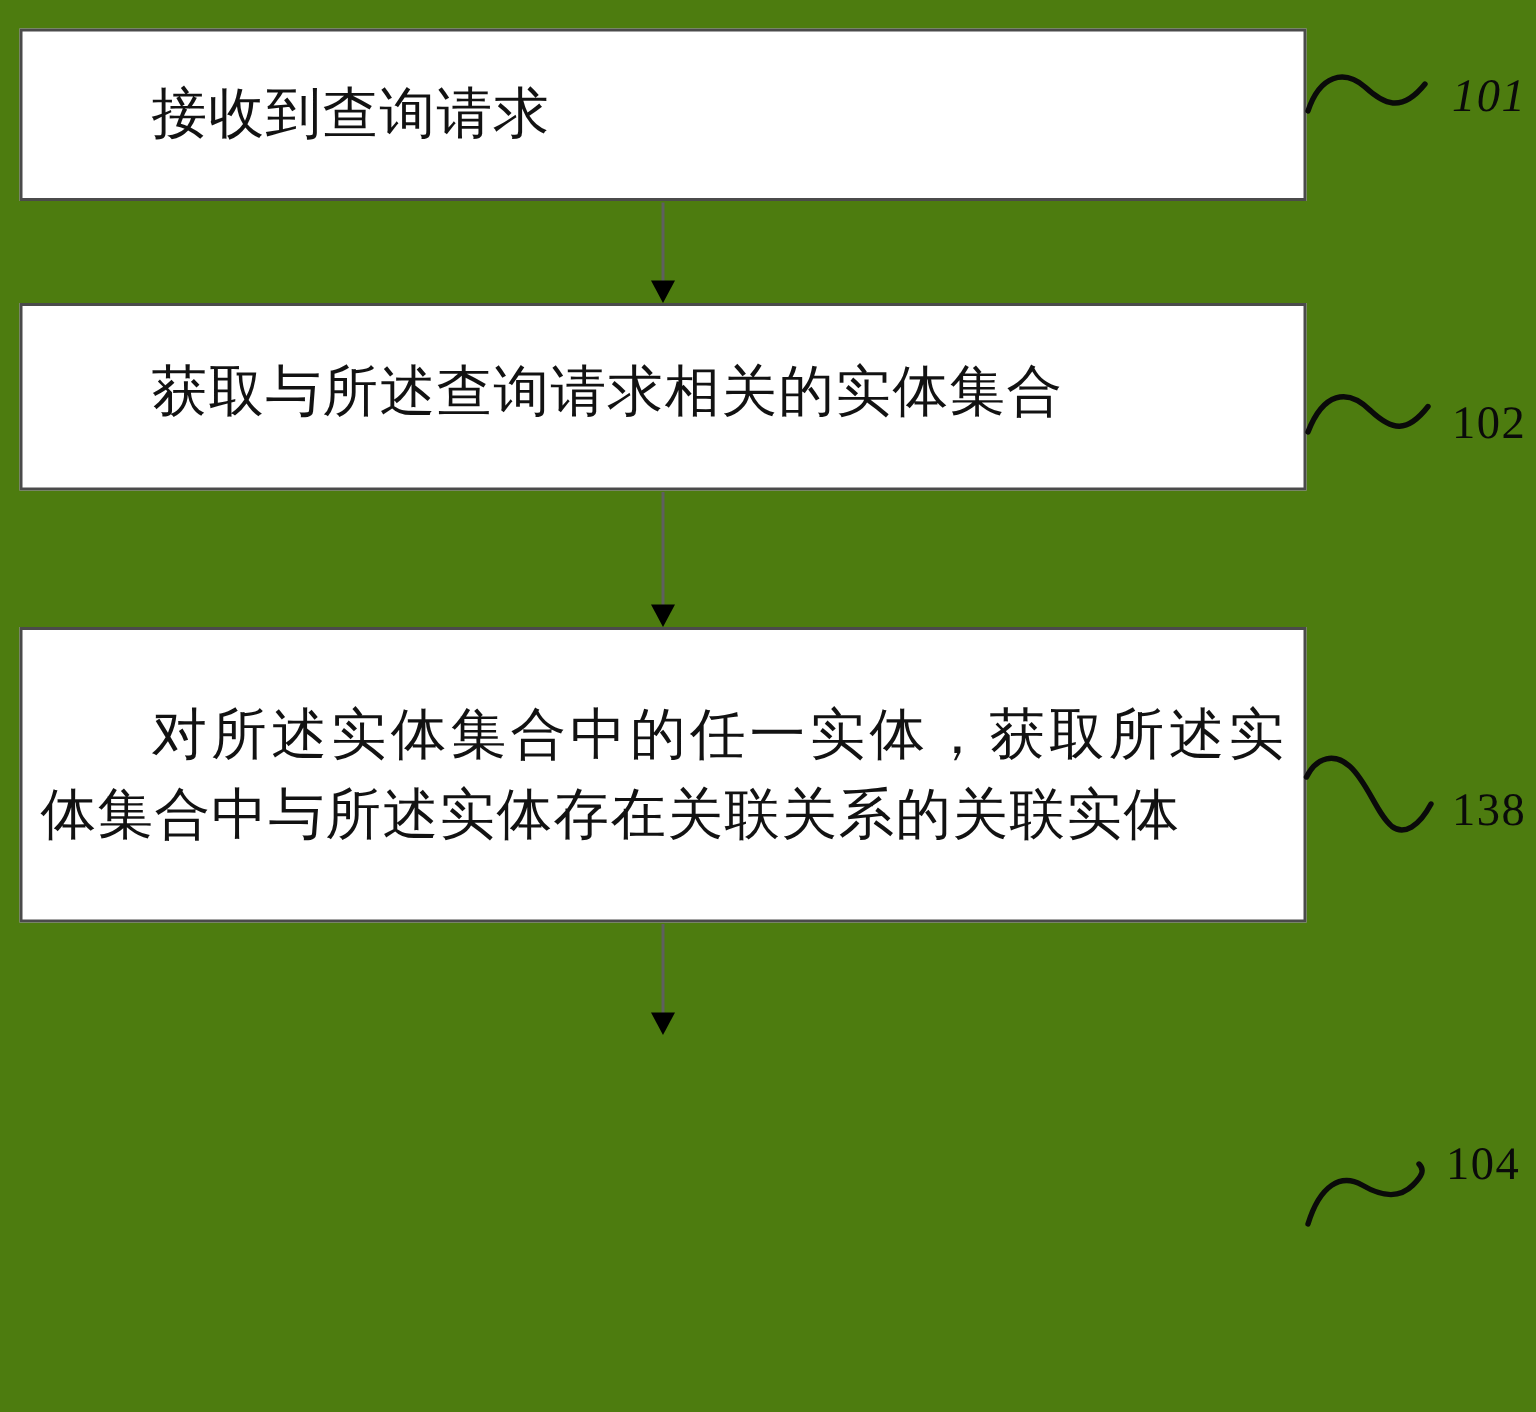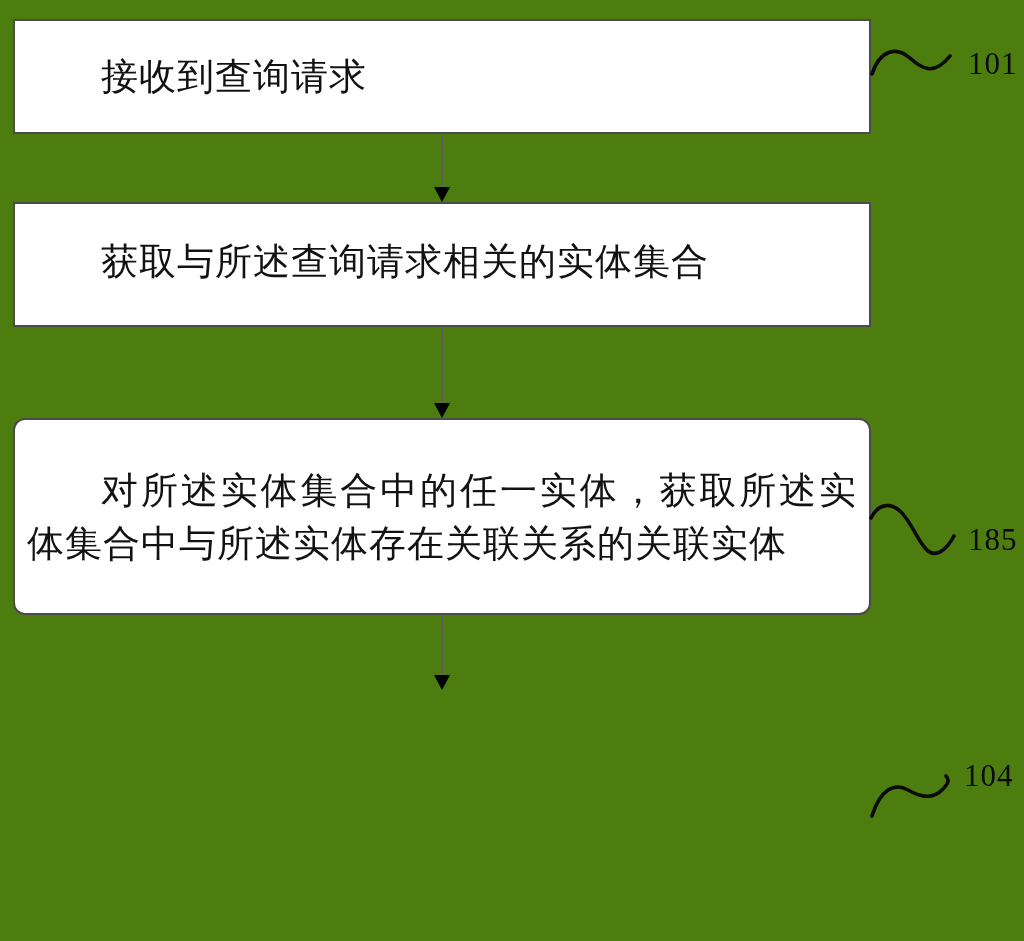--- a/index.html
+++ b/index.html
@@ -21,21 +21,21 @@
     left: 13px;
     width: 858px;
     box-sizing: border-box;
     border: 2px solid #4b4b4b;
     background: #ffffff;
     display: flex;
     align-items: center;
   }
   .box1 { top: 19px;  height: 115px; }
   .box2 { top: 202px; height: 125px; font-family: Liberation Mono, monospace; }
-  .box3 { top: 418px; height: 197px; border-radius: 12px; }
+  .box3 { top: 418px; height: 197px; }
   .box4 { top: 690px; height: 236px; }
   .step-text {
     margin: 0;
     padding: 0 12px;
     width: 100%;
     font-size: 37px;
     line-height: 53px;
     letter-spacing: 1px;
     color: #121212;
     text-indent: 2em;
@@ -70,21 +70,21 @@
   }
   
   .ref { position: absolute; }
   .tilde { position: absolute; left: 0; top: 0; }
   .tilde path {
     fill: none;
     stroke: #0a0a0a;
     stroke-width: 3.6;
     stroke-linecap: round;
   }
-  .ref1 { left: 870px; top: 46px;  width: 154px; height: 40px; }
+  .ref1 { left: 870px; top: 46px;  width: 154px; height: 40px; font-style: italic; }
   .ref2 { left: 870px; top: 258px; width: 154px; height: 46px; }
   .ref3 { left: 868px; top: 502px; width: 156px; height: 58px; }
   .ref4 { left: 870px; top: 772px; width: 154px; height: 46px; }
   .ref-num {
     position: absolute;
     font-size: 31px;
     line-height: 31px;
     color: #0a0a0a;
     letter-spacing: 1px;
     white-space: nowrap;
@@ -110,34 +110,40 @@
   </div>
 
   <div class="arrow arrow1">
     <span class="stem"></span>
     <span class="head"></span>
   </div>
 
   <div class="step-box box2">
     <p class="step-text">获取与所述查询请求相关的实体集合</p>
   </div>
+  <div class="ref ref2">
+    <svg class="tilde" width="92" height="40" viewBox="0 0 92 40">
+      <path d="M2,30 C12,4 28,0 44,16 C58,29 68,31 82,13"></path>
+    </svg>
+    <span class="ref-num">102</span>
+  </div>
 
   <div class="arrow arrow2">
     <span class="stem"></span>
     <span class="head"></span>
   </div>
 
   <div class="step-box box3">
     <p class="step-text">对所述实体集合中的任一实体，获取所述实体集合中与所述实体存在关联关系的关联实体</p>
   </div>
   <div class="ref ref3">
     <svg class="tilde" width="94" height="58" viewBox="0 0 94 58">
       <path d="M3,16 C10,2 22,0 32,9 C44,20 50,41 60,49 C68,55 78,49 86,34"></path>
     </svg>
-    <span class="ref-num">185</span>
+    <span class="ref-num">138</span>
   </div>
 
   <div class="arrow arrow3">
     <span class="stem"></span>
     <span class="head"></span>
   </div>
 
   <div class="ref ref4">
     <svg class="tilde" width="88" height="46" viewBox="0 0 88 46">
       <path d="M2,44 C10,18 24,10 38,18 C50,25 62,28 72,18 C78,12 80,8 76,4"></path>

